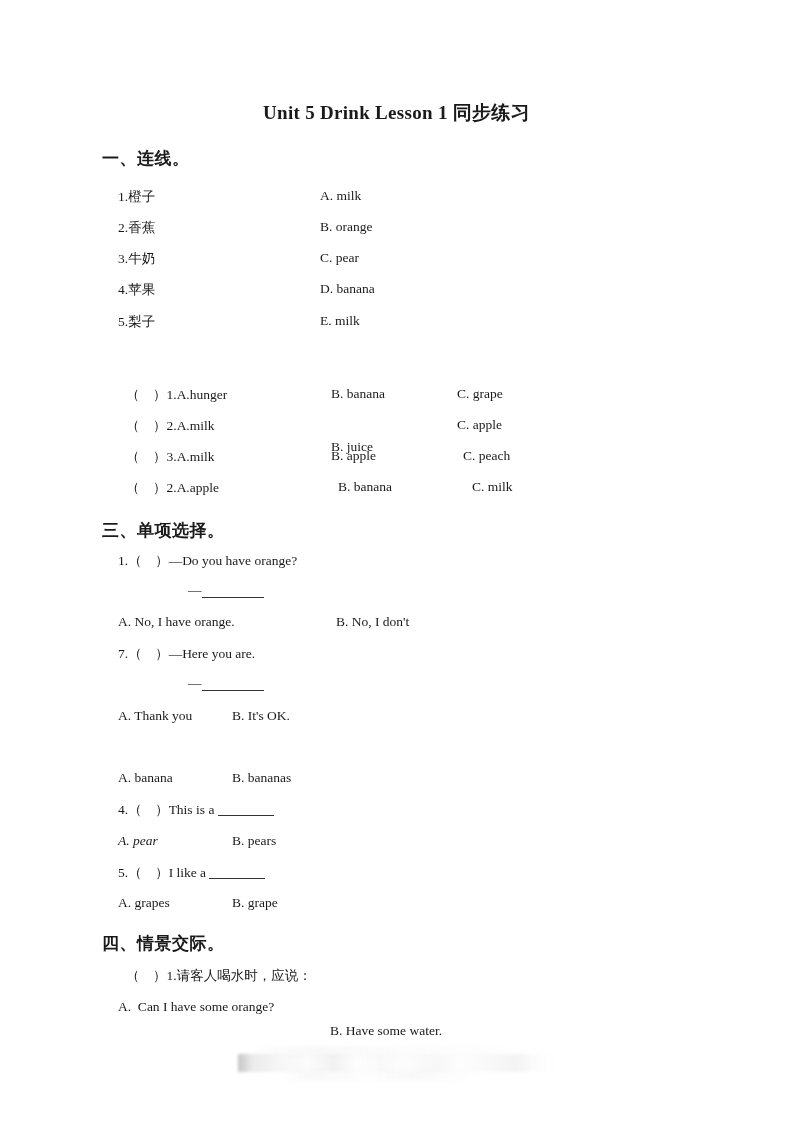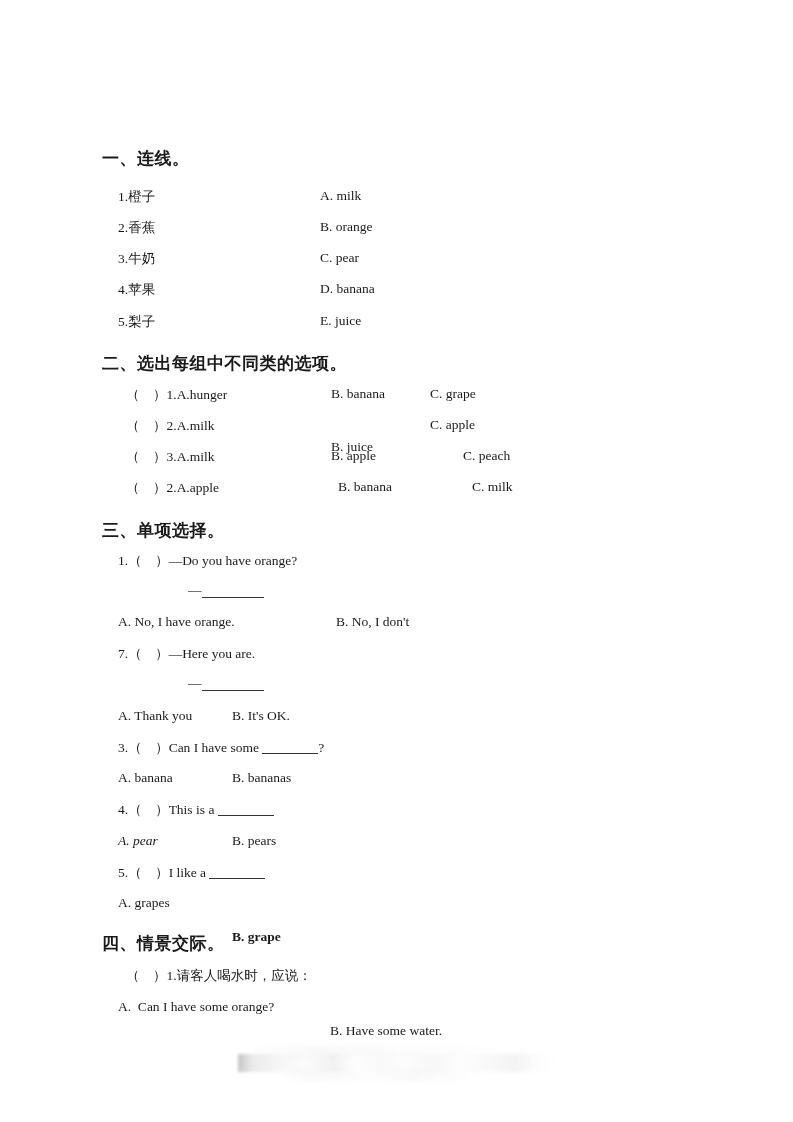--- a/index.html
+++ b/index.html
@@ -41,21 +41,21 @@
   .row {
     position: absolute;
     font-size: 13.5px;
     white-space: pre;
   }
   .col-a { left: 118px; }
   .col-b { left: 320px; }
 
   .q2row { left: 126px; }
   .q2b   { left: 331px; }
-  .q2c   { left: 430px; text-align: right; }
+  .q2c   { left: 457px; text-align: right; }
 
   .s3a { left: 118px; }
   .s3b { left: 336px; text-align: right; }
 
   .s4a { left: 118px; }
   .s4b { left: 330px; margin-top: 24px; }
 
   .blank-line {
     display: inline-block;
     border-bottom: 1px solid #333;
@@ -120,36 +120,36 @@
       rgba(238,238,238,0.4) 130px,
       rgba(252,252,252,0.0) 200px);
     filter: blur(2.2px);
   }
 </style>
 </head>
 <body>
 
 <div class="page">
 
+  <div class="doc-title">Unit 5 Drink Lesson 1 同步练习</div>
 
   <div class="sec-head" style="top:147px;">一、连线。</div>
 
   <div class="row col-a" style="top:188px;">1.橙子</div>
   <div class="row col-a" style="top:219px;">2.香蕉</div>
   <div class="row col-a" style="top:250px;">3.牛奶</div>
   <div class="row col-a" style="top:281px;">4.苹果</div>
   <div class="row col-a" style="top:313px;">5.梨子</div>
 
   <div class="row col-b" style="top:188px;">A. milk</div>
   <div class="row col-b" style="top:219px;">B. orange</div>
   <div class="row col-b" style="top:250px;">C. pear</div>
   <div class="row col-b" style="top:281px;">D. banana</div>
-  <div class="row col-b" style="top:313px;">E. juice</div>
+  <div class="row col-b" style="top:313px;">E. milk</div>
 
-  <div class="sec-head" style="top:352px;">二、选出每组中不同类的选项。</div>
 
   <div class="row q2row" style="top:386px;"><span>（　）</span><span>1.A.hunger</span></div>
   <div class="row q2b" style="top:386px;">B. banana</div>
   <div class="row q2c" style="top:386px;">C. grape</div>
 
   <div class="row q2row" style="top:417px;"><span>（　）</span><span>2.A.milk</span></div>
   <div class="row q2b" style="top:439px;">B. juice</div>
   <div class="row q2c" style="top:417px;">C. apple</div>
 
   <div class="row q2row" style="top:448px;"><span>（　）</span><span>3.A.milk</span></div>
@@ -165,31 +165,30 @@
   <div class="row s3a" style="top:552px;">1.（　）—Do you have orange?</div>
   <div class="dash-blank" style="left:188px; top:582px;"><span class="d">—</span><span class="blank-line" style="width:62px;"></span></div>
   <div class="row s3a" style="top:614px;">A. No, I have orange.</div>
   <div class="row s3b" style="top:614px;">B. No, I don't</div>
 
   <div class="row s3a" style="top:645px;">7.（　）—Here you are.</div>
   <div class="dash-blank" style="left:188px; top:675px;"><span class="d">—</span><span class="blank-line" style="width:62px;"></span></div>
   <div class="row s3a" style="top:708px;">A. Thank you</div>
   <div class="row" style="left:232px; top:708px;">B. It's OK.</div>
 
-  <div class="row s3a" style="top:739px;"><span>3.（　）Can I have some </span><span class="blank-line" style="width:56px;"></span><span>?</span></div>
   <div class="row s3a" style="top:770px;">A. banana</div>
   <div class="row" style="left:232px; top:770px;">B. bananas</div>
 
   <div class="row s3a" style="top:801px;"><span>4.（　）This is a </span><span class="blank-line" style="width:56px;"></span><span></span></div>
   <div class="row s3a" style="top:833px;font-style:italic;">A. pear</div>
   <div class="row" style="left:232px; top:833px;">B. pears</div>
 
   <div class="row s3a" style="top:864px;"><span>5.（　）I like a </span><span class="blank-line" style="width:56px;"></span><span></span></div>
   <div class="row s3a" style="top:895px;">A. grapes</div>
-  <div class="row" style="left:232px; top:929px;font-weight:bold;">B. grape</div>
+  <div class="row" style="left:232px; top:895px;">B. grape</div>
 
   <div class="sec-head" style="top:932px;">四、情景交际。</div>
 
   <div class="row q2row" style="top:967px;"><span>（　）</span><span>1.请客人喝水时，应说：</span></div>
   <div class="row s4a" style="top:999px;">A.  Can I have some orange?</div>
   <div class="row s4b" style="top:999px;">B. Have some water.</div>
 
   <div class="watermark-blur2"></div>
   <div class="watermark-blur"></div>
   <div class="watermark-blur3"></div>

